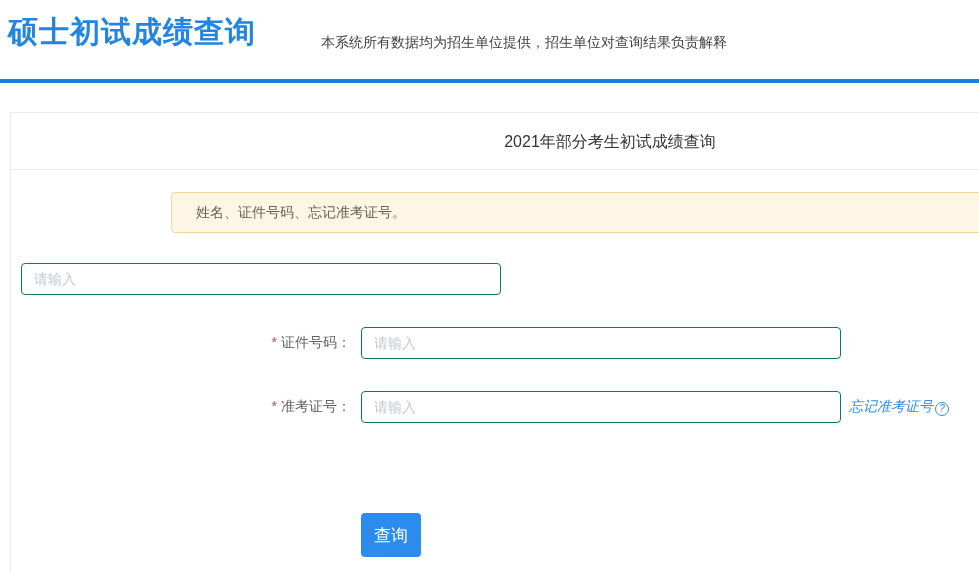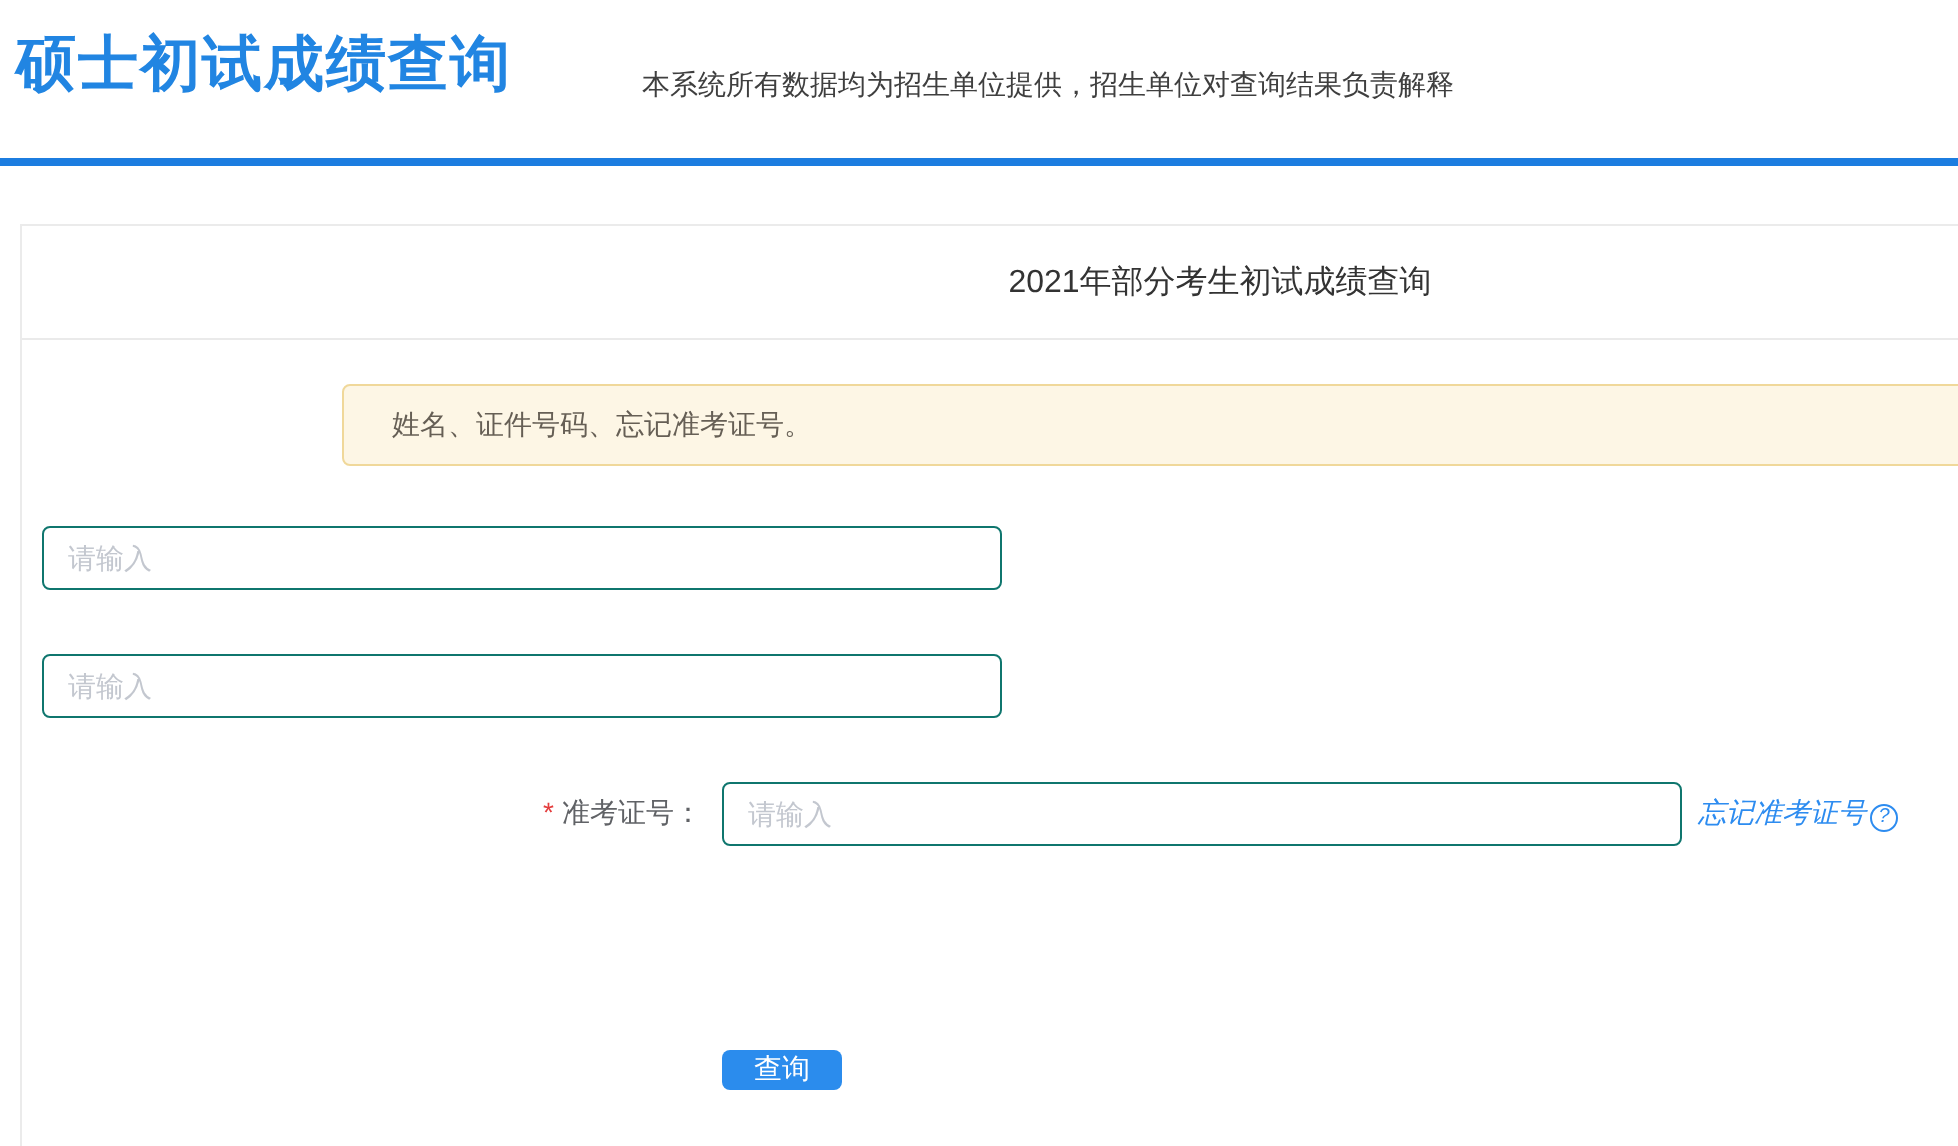--- a/index.html
+++ b/index.html
@@ -89,24 +89,24 @@
     width:14px; height:14px;
     border:1px solid #2d8cf0; border-radius:50%;
     display:inline-flex; align-items:center; justify-content:center;
     font-size:10px; line-height:1; color:#2d8cf0;
   }
 
   .static-value { font-size:14px; color:#606266; }
 
   .submit-btn {
     margin-left:350px;
-    width:60px; height:20px;
+    width:60px; height:44px;
     background:#2b8ced;
     border:none; border-radius:4px;
-    color:#ffffff; font-size:14px;
+    color:#ffffff; font-size:17px;
     cursor:pointer;
     font-family:"Liberation Sans", sans-serif;
   }
 </style>
 </head>
 <body>
 
 <div class="page-header">
   <div class="header-title">硕士初试成绩查询</div>
   <div class="header-subtitle">本系统所有数据均为招生单位提供，招生单位对查询结果负责解释</div>
@@ -124,20 +124,23 @@
 
     <div class="form">
 
       <div class="form-row">
         <div class="form-control">
           <input class="text-input" type="text" placeholder="请输入" style="">
         </div>
       </div>
 
       <div class="form-row">
+        <div class="form-label">
+          <span class="required-star">*</span><span>证件号码：</span>
+        </div>
         <div class="form-control">
           <input class="text-input" type="text" placeholder="请输入" style="">
         </div>
       </div>
 
       <div class="form-row">
         <div class="form-label">
           <span class="required-star">*</span><span>准考证号：</span>
         </div>
         <div class="form-control">

